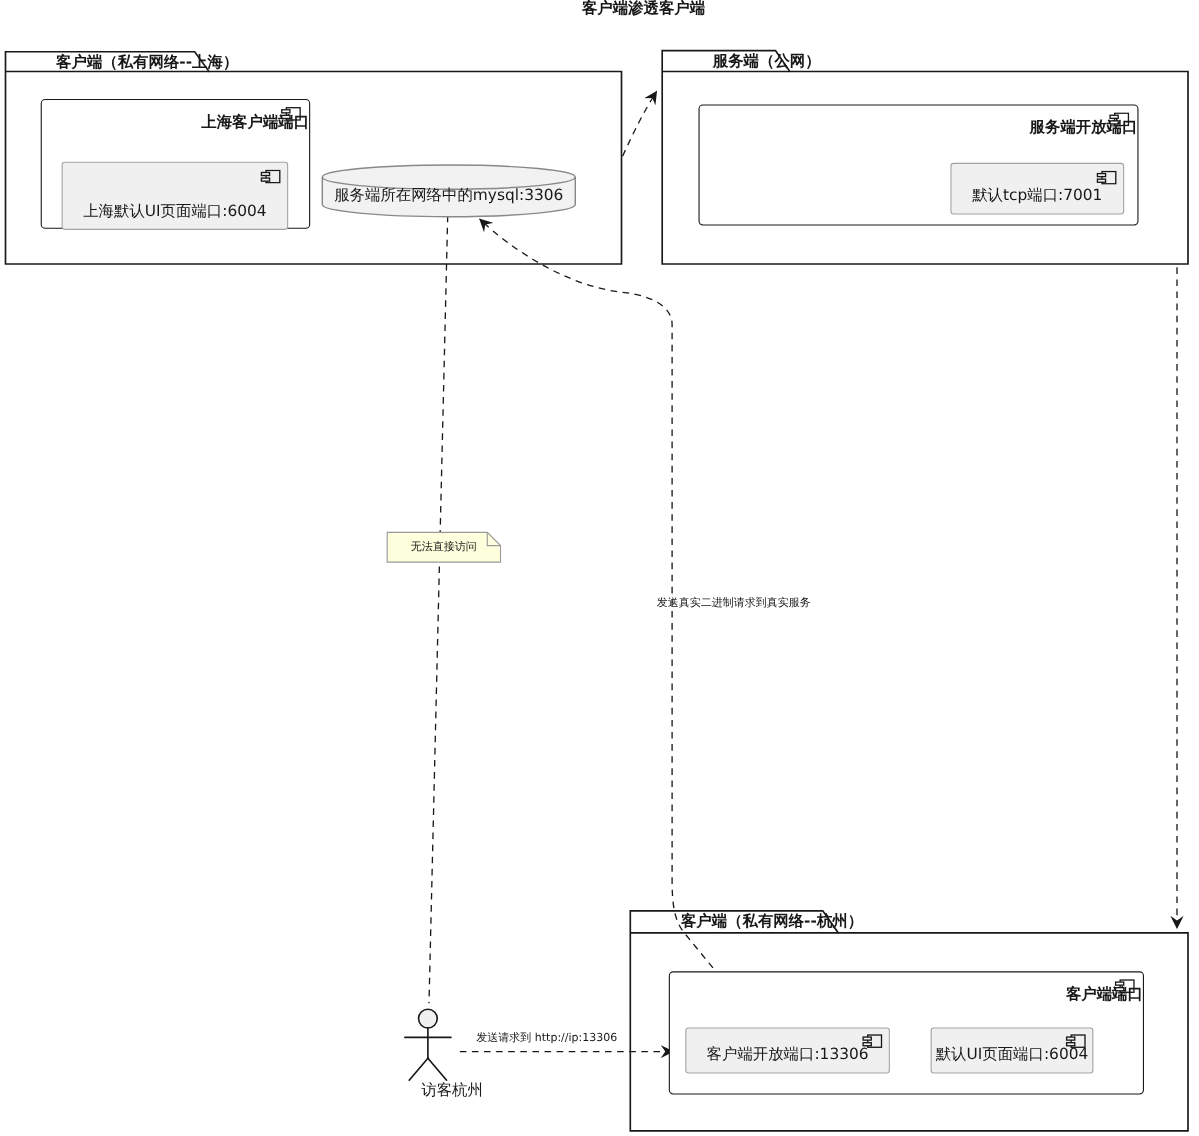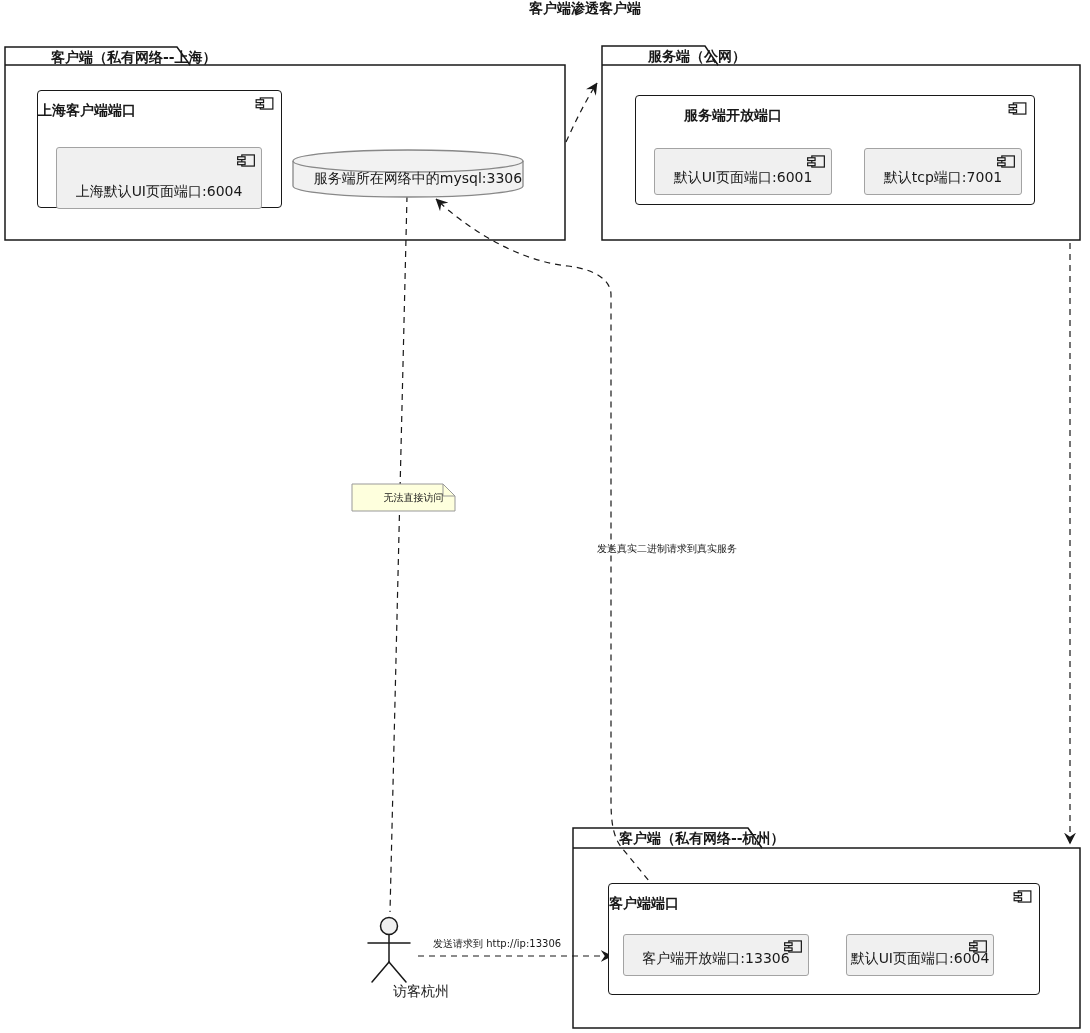--- a/index.html
+++ b/index.html
@@ -11,24 +11,24 @@
   .edge{fill:none;stroke:var(--line,#181818);stroke-width:1.2;stroke-dasharray:6 5;}
   .db-shape{fill:var(--db,#f2f2f2);stroke:var(--db-border,#888888);stroke-width:1.3;}
   .db-arc{fill:none;stroke:var(--db-border,#888888);stroke-width:1.3;}
   .note-shape{fill:var(--note,#feffdd);stroke:var(--note-border,#999999);stroke-width:1;}
   .note-fold{fill:none;stroke:var(--note-border,#999999);stroke-width:1;}
   .actor-head{fill:var(--actor,#f0f0f0);stroke:var(--line,#181818);stroke-width:1.5;}
   .actor-line{fill:none;stroke:var(--line,#181818);stroke-width:1.5;stroke-linecap:round;}
   .lbl{position:absolute;font-size:14px;line-height:17px;white-space:nowrap;}
   .bold{font-weight:bold;margin-left:40px;}
   .small{font-size:10px;line-height:15px;}
-  .center{text-align:center;padding-left:10px;}
+  .center{text-align:center;}
   .comp{position:absolute;box-sizing:border-box;background:#ffffff;
         border:1.5px solid var(--line,#181818);border-radius:4px;}
-  .comp-title{text-align:left;font-weight:bold;font-size:14px;margin-top:11px;}
+  .comp-title{text-align:right;font-weight:bold;font-size:14px;margin-top:11px;}
   .port{position:absolute;box-sizing:border-box;background:var(--inner,#f0f0f0);
         border:1px solid var(--inner-border,#a3a3a3);border-radius:3px;
         display:flex;align-items:flex-end;justify-content:center;
         padding-bottom:7px;font-size:14px;white-space:nowrap;}
   .cicon{position:absolute;}
   .cicon .frame{fill:none;stroke:#181818;stroke-width:1.3;}
   .cicon-outer .tab{fill:#ffffff;stroke:#181818;stroke-width:1.3;}
   .cicon-inner .tab{fill:var(--inner,#f0f0f0);stroke:#181818;stroke-width:1.3;}
 </style>
 </head>
@@ -104,28 +104,20 @@
     </div>
   </div>
 
   <div class="comp" style="left:635px;top:95px;width:400px;height:110px;padding-left:48px;">
     <svg class="cicon cicon-outer" style="right:7px;top:6px;" width="19" height="13" viewBox="0 0 20 14">
       <rect class="frame" x="5.5" y="1" width="13.5" height="12"></rect>
       <rect class="tab" x="1" y="3" width="8" height="3"></rect>
       <rect class="tab" x="1" y="8.5" width="8" height="3"></rect>
     </svg>
     <div class="comp-title">服务端开放端口</div>
-    <div class="port" style="left:18px;top:52px;width:178px;height:47px;">
-      <svg class="cicon cicon-inner" style="right:5px;top:6px;" width="20" height="13" viewBox="0 0 20 14">
-        <rect class="frame" x="5.5" y="1" width="13.5" height="12"></rect>
-        <rect class="tab" x="1" y="3" width="8" height="3"></rect>
-        <rect class="tab" x="1" y="8.5" width="8" height="3"></rect>
-      </svg>
-      <span>默认UI页面端口:6001</span>
-    </div>
     <div class="port" style="left:228px;top:52px;width:158px;height:47px;">
       <svg class="cicon cicon-inner" style="right:5px;top:6px;" width="20" height="13" viewBox="0 0 20 14">
         <rect class="frame" x="5.5" y="1" width="13.5" height="12"></rect>
         <rect class="tab" x="1" y="3" width="8" height="3"></rect>
         <rect class="tab" x="1" y="8.5" width="8" height="3"></rect>
       </svg>
       <span>默认tcp端口:7001</span>
     </div>
   </div>
 

